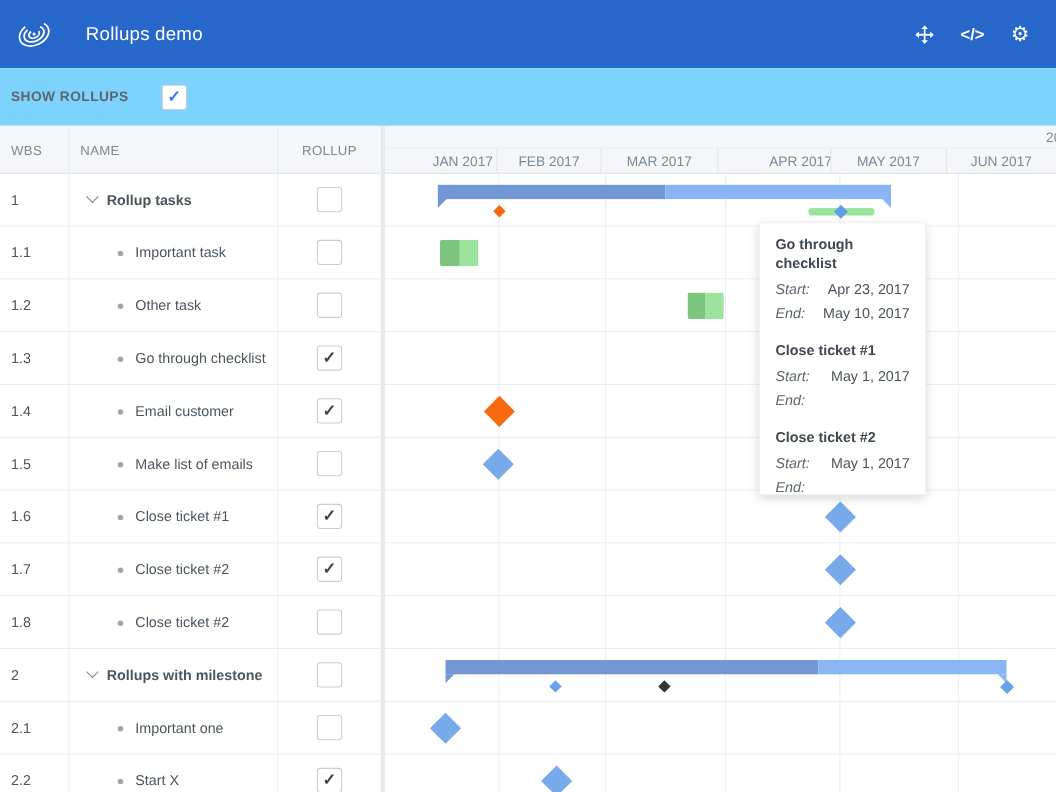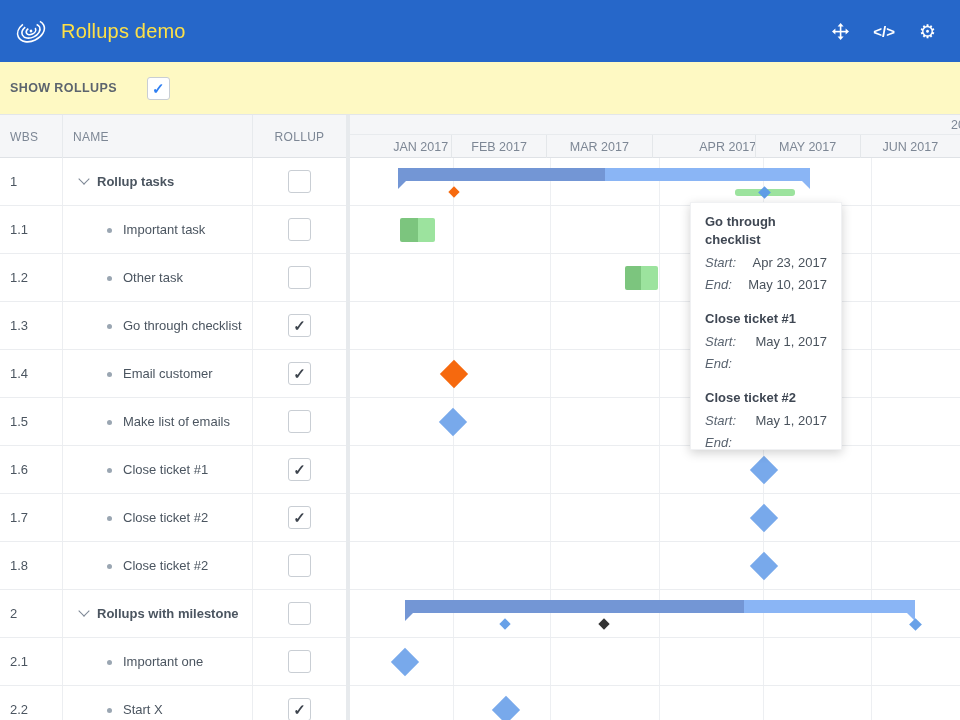--- a/index.html
+++ b/index.html
@@ -4,27 +4,27 @@
 <style>
   * { margin:0; padding:0; box-sizing:border-box; }
   html,body { width:960px; height:720px; overflow:hidden; }
   body { font-family:"Liberation Sans", sans-serif; background:#fff; }
   #app { position:relative; width:960px; height:720px; overflow:hidden; background:#fff; }
 
   
   .topbar { position:absolute; left:0; top:0; width:960px; height:62px; background:#2667c9;
             display:flex; align-items:center; }
   .logo { margin-left:14px; width:34px; height:34px; flex:0 0 auto; }
-  .app-title { color:#fde047; font-size:20px; margin-left:13px; letter-spacing:.2px; }
+  .app-title { color:#ffffff; font-size:17px; margin-left:30px; letter-spacing:.2px; }
   .topbar-icons { margin-left:auto; margin-right:24px; display:flex; align-items:center; gap:24px; }
   .tb-icon { color:#fff; font-size:15px; font-weight:700; cursor:pointer; display:flex; align-items:center; }
   .tb-icon.gear { font-size:19px; font-weight:400; }
 
   
-  .toolbar { position:absolute; left:0; top:62px; width:960px; height:53px; background:#fef9c3;
+  .toolbar { position:absolute; left:0; top:62px; width:960px; height:53px; background:#7dd3fc;
              border-bottom:1px solid #e3e6e9; display:flex; align-items:center; }
   .toolbar-label { margin-left:10px; font-size:12.5px; font-weight:600; color:#5c646e; letter-spacing:.4px; }
   .checkbox { width:23px; height:23px; background:#fff; border:1px solid #c9ced4; border-radius:3px;
               display:flex; align-items:center; justify-content:center; cursor:pointer; }
   .toolbar .checkbox { margin-left:30px; }
   .checkbox .mark { font-size:15px; font-weight:700; line-height:1; visibility:hidden; }
   .checkbox.checked .mark { visibility:visible; }
   .check-blue .mark { color:#2f7ff2; }
   .check-dark .mark { color:#3d444d; }
 

